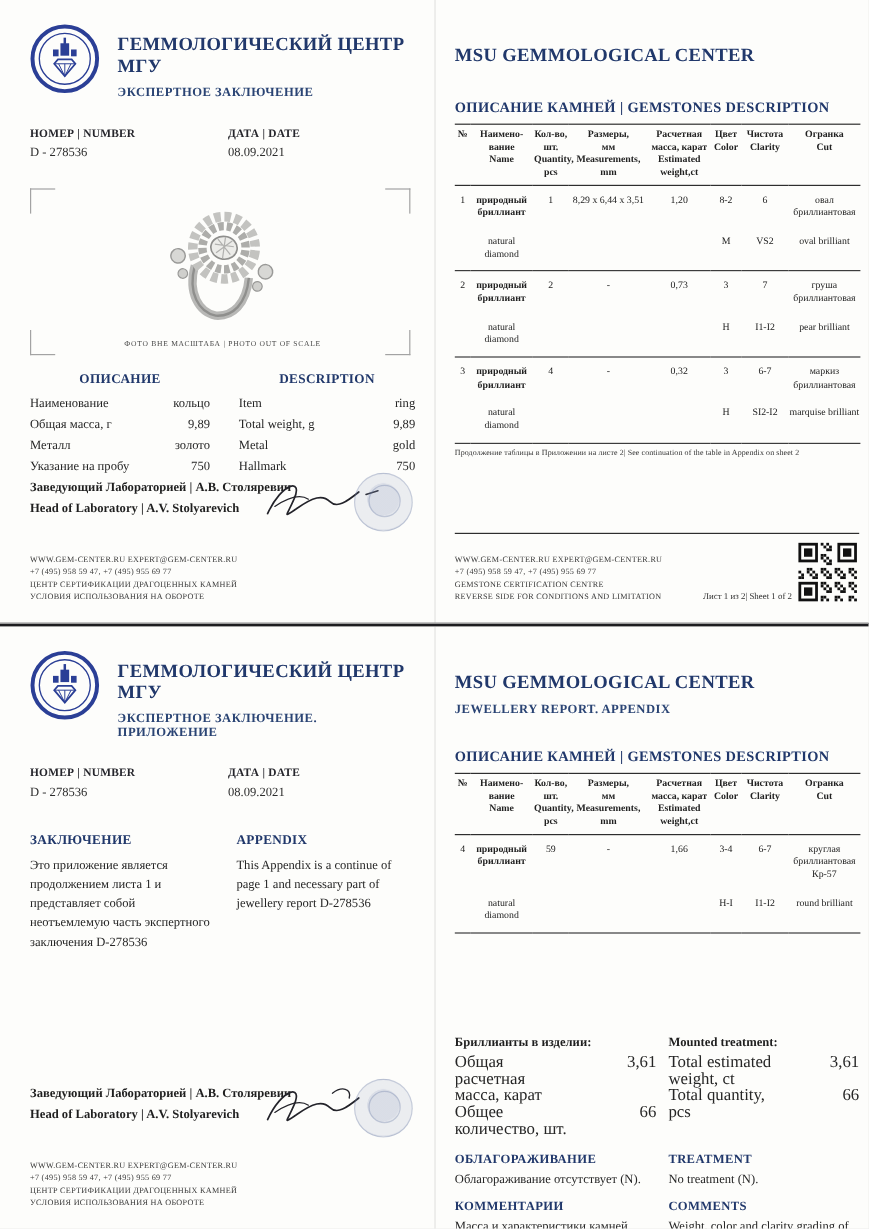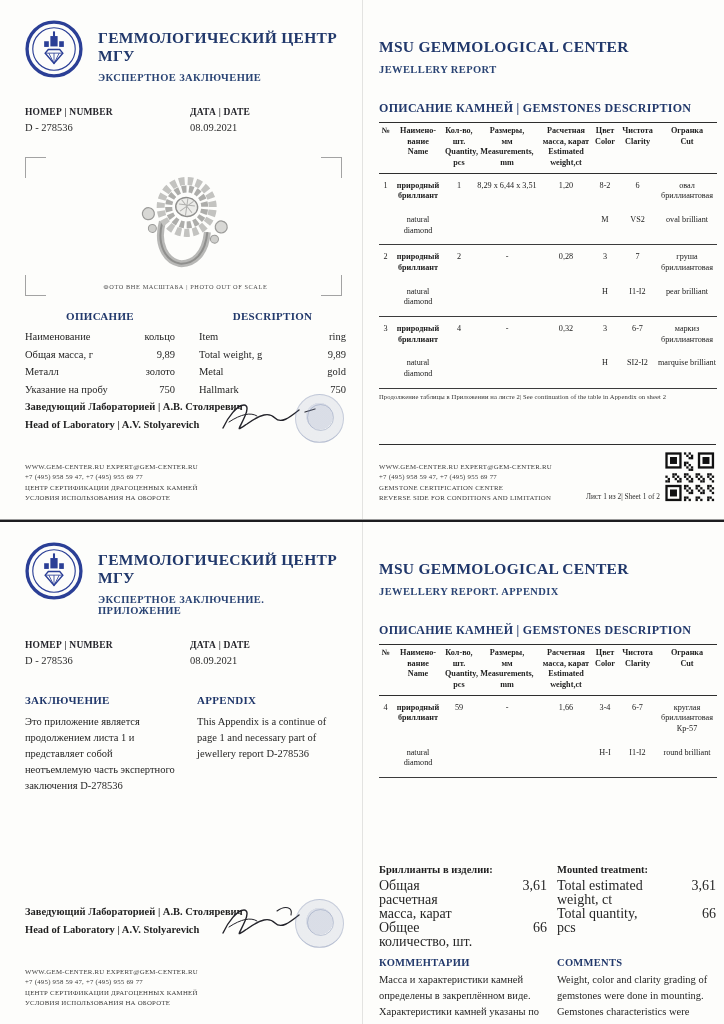--- a/index.html
+++ b/index.html
@@ -214,21 +214,20 @@
       <div class="tiny-footer">
         <div>WWW.GEM-CENTER.RU EXPERT@GEM-CENTER.RU</div>
         <div>+7 (495) 958 59 47, +7 (495) 955 69 77</div>
         <div>ЦЕНТР СЕРТИФИКАЦИИ ДРАГОЦЕННЫХ КАМНЕЙ</div>
         <div>УСЛОВИЯ ИСПОЛЬЗОВАНИЯ НА ОБОРОТЕ</div>
       </div>
     </div>
 
     <div class="half right">
       <div class="r-title">MSU GEMMOLOGICAL CENTER</div>
-      <div class="r-sub">JEWELLERY REPORT</div>
       <div class="stones-heading">ОПИСАНИЕ КАМНЕЙ | GEMSTONES DESCRIPTION</div>
 
       <table class="stones">
         <colgroup>
           <col class="col-num">
             <col class="col-name">
             <col class="col-qty">
             <col class="col-size">
           <col class="col-weight">
             <col class="col-color">
@@ -284,21 +283,21 @@
             <td>M</td>
             <td>VS2</td>
             <td class="pre">oval brilliant</td>
           </tr>
           <tr class="ru-row">
             <td>2</td>
             <td class="pre name">природный
 бриллиант</td>
             <td>2</td>
             <td>-</td>
-            <td>0,28</td>
+            <td>0,73</td>
             <td>3</td>
             <td>7</td>
             <td class="pre">груша
 бриллиантовая</td>
           </tr>
           <tr class="en-row">
             <td></td>
             <td class="pre">natural
 diamond</td>
             <td></td>
@@ -591,20 +590,30 @@
               <span>Total estimated weight, ct</span>
               <span>3,61</span>
             </div>
           <div class="kv">
               <span>Total quantity, pcs</span>
               <span>66</span>
             </div>
         </div>
       </div>
 
+      <div class="tt-grid">
+        <div>
+          <h5>ОБЛАГОРАЖИВАНИЕ</h5>
+          <p>Облагораживание отсутствует (N).</p>
+        </div>
+        <div>
+          <h5>TREATMENT</h5>
+          <p>No treatment (N).</p>
+        </div>
+      </div>
 
       <div class="tt-grid cm-grid">
         <div>
           <h5>КОММЕНТАРИИ</h5>
           <p>Масса и характеристики камней определены в закреплённом виде. Характеристики камней указаны по СТО 006.2017.</p>
         </div>
         <div>
           <h5>COMMENTS</h5>
           <p>Weight, color and clarity grading of gemstones were done in mounting. Gemstones characteristics were determined in accordance with SRT 006.2017.</p>
         </div>

